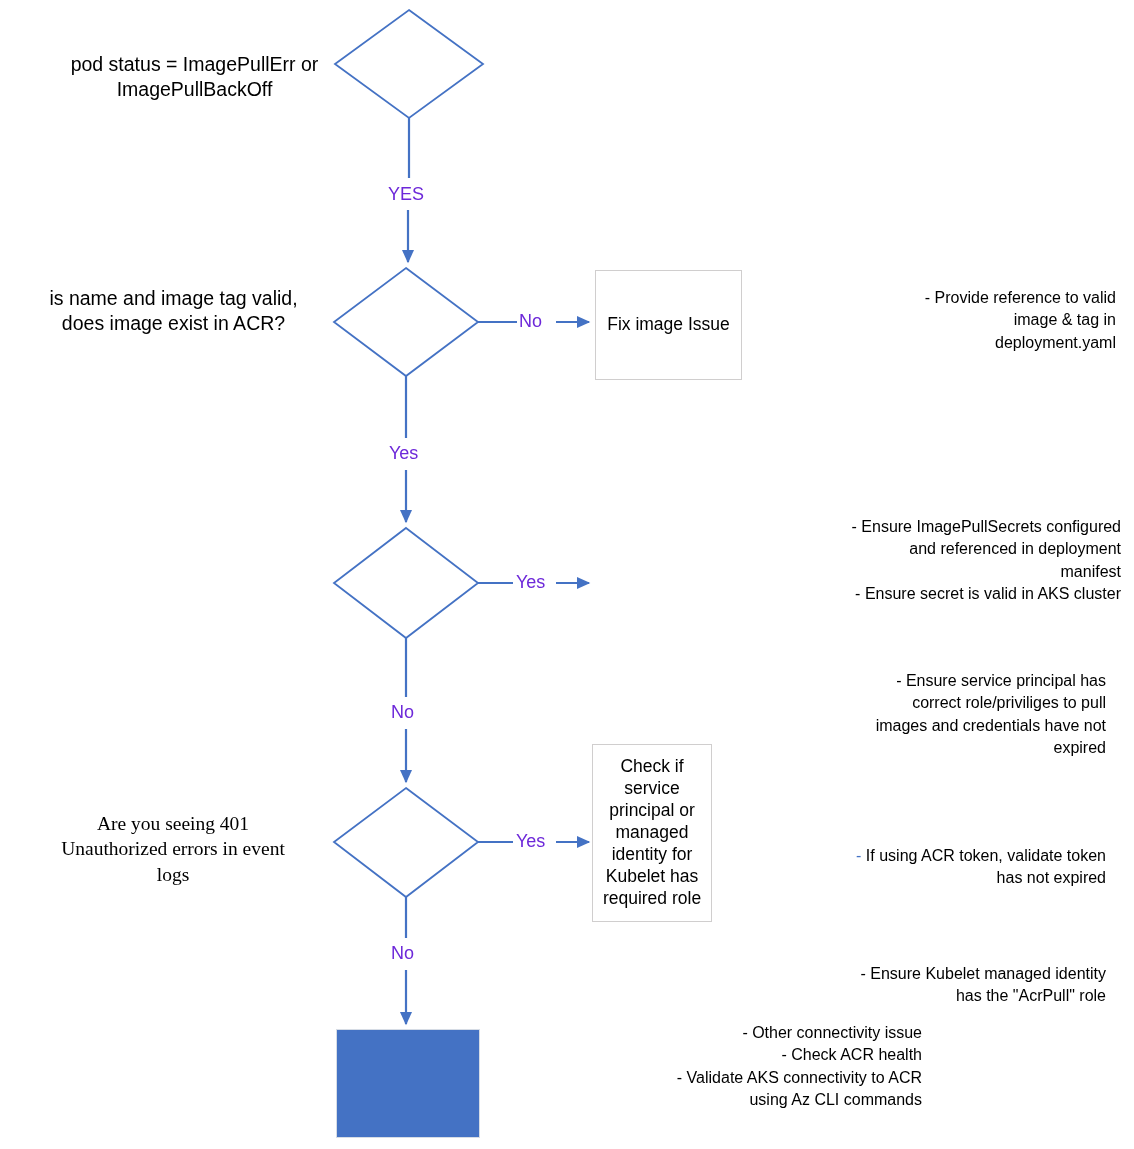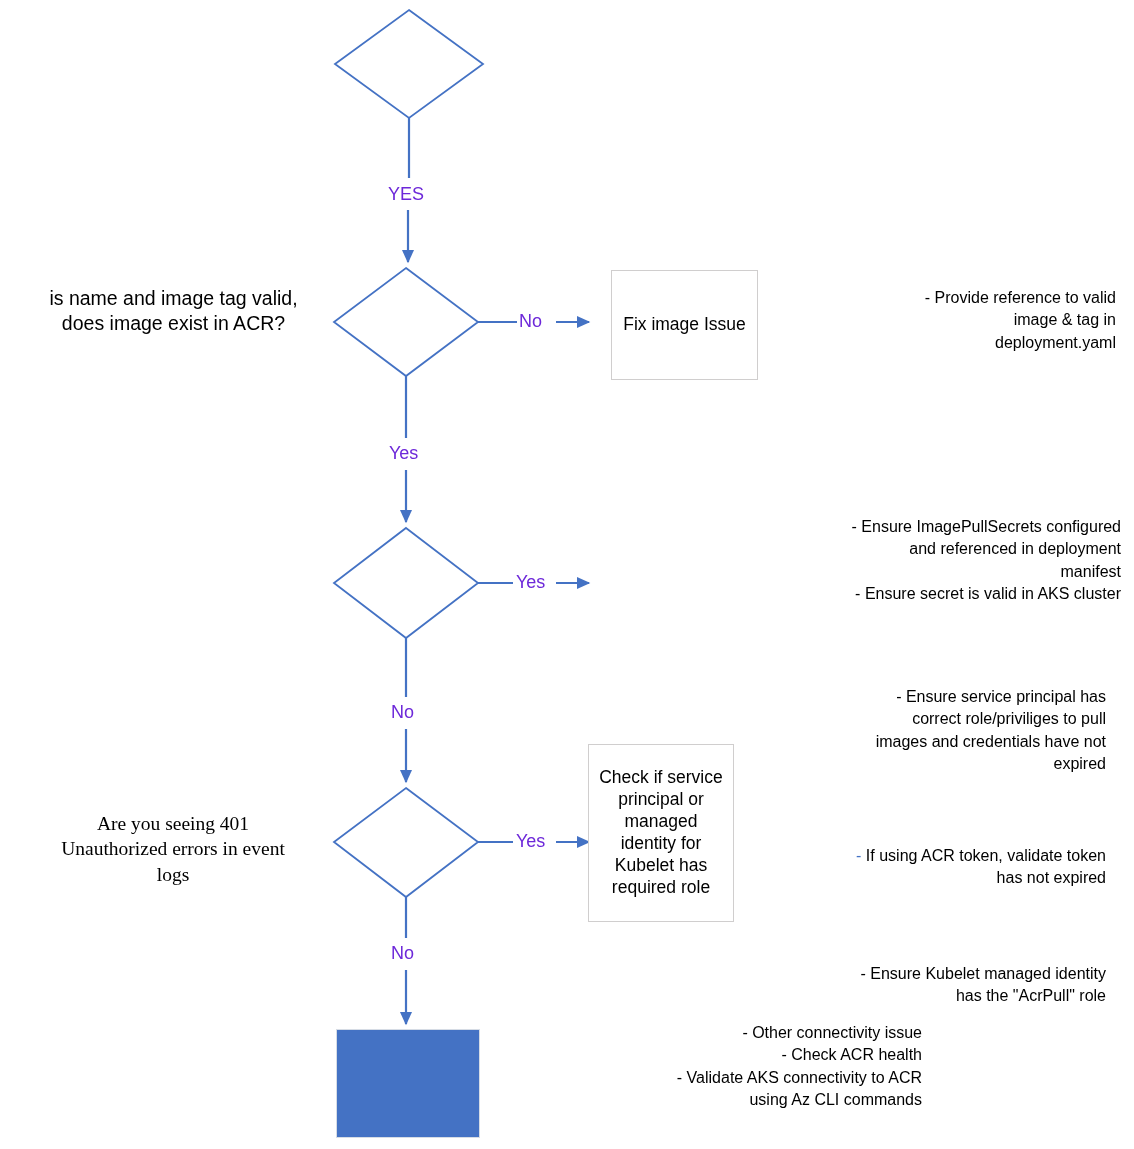--- a/index.html
+++ b/index.html
@@ -37,21 +37,20 @@
     display: flex;
     align-items: center;
     justify-content: center;
     text-align: center;
     font-size: 17.5px;
     line-height: 1.25;
     color: #000000;
     box-sizing: border-box;
     padding: 2px 4px;
     white-space: pre-line;
-    margin-left: 16px;
   }
 
   
   .fillbox {
     position: absolute;
     background: #4472C4;
     border: 1px solid #d6dce5;
     box-sizing: border-box;
   }
 
@@ -118,20 +117,22 @@
     <line x1="406" y1="638" x2="406" y2="697" stroke="#4472C4" stroke-width="2.2"></line>
     <line x1="406" y1="729" x2="406" y2="782" stroke="#4472C4" stroke-width="2.2" marker-end="url(#arrowhead)"></line>
 
     <line x1="478" y1="842" x2="513" y2="842" stroke="#4472C4" stroke-width="2.2"></line>
     <line x1="556" y1="842" x2="589" y2="842" stroke="#4472C4" stroke-width="2.2" marker-end="url(#arrowhead)"></line>
 
     <line x1="406" y1="897" x2="406" y2="938" stroke="#4472C4" stroke-width="2.2"></line>
     <line x1="406" y1="970" x2="406" y2="1024" stroke="#4472C4" stroke-width="2.2" marker-end="url(#arrowhead)"></line>
   </svg>
 
+  <div class="caption" style="left:42px; top:52px; width:305px;">pod status = ImagePullErr or
+ImagePullBackOff</div>
 
   <div class="caption" style="left:20px; top:286px; width:307px;">is name and image tag valid,
 does image exist in ACR?</div>
 
 
   <div class="caption" style="left:28px; top:811px; width:290px;font-family:Liberation Serif, serif;">Are you seeing 401
 Unauthorized errors in event
 logs</div>
 
   <div class="edgelabel" style="left:388px; top:184px;">YES</div>
@@ -144,39 +145,39 @@
 
   <div class="edgelabel" style="left:391px; top:702px;">No</div>
 
   <div class="edgelabel" style="left:516px; top:831px;">Yes</div>
 
   <div class="edgelabel" style="left:391px; top:943px;">No</div>
 
   <div class="procbox" style="left:595px; top:270px; width:147px; height:110px;">Fix image Issue</div>
 
 
-  <div class="procbox" style="left:572px; top:744px; width:146px; height:178px;">Check if service
+  <div class="procbox" style="left:592px; top:744px; width:120px; height:178px;">Check if service
 principal or
 managed
 identity for
 Kubelet has
 required role</div>
 
   <div class="fillbox" style="left:336px; top:1029px; width:144px; height:109px;"></div>
 
   <div class="note" style="left:776px; top:287px; width:340px;">- Provide reference to valid
 image &amp; tag in
 deployment.yaml</div>
 
   <div class="note" style="left:776px; top:516px; width:345px;">- Ensure ImagePullSecrets configured
 and referenced in deployment
 manifest
 - Ensure secret is valid in AKS cluster</div>
 
-  <div class="note" style="left:776px; top:686px; width:330px;">- Ensure service principal has
+  <div class="note" style="left:776px; top:670px; width:330px;">- Ensure service principal has
 correct role/priviliges to pull
 images and credentials have not
 expired</div>
 
   <div class="note" style="left:776px; top:845px; width:330px;"><span class="bluedash">-</span><span> If using ACR token, validate token
 has not expired</span></div>
 
   <div class="note" style="left:776px; top:926px; width:330px;margin-top:37px;">- Ensure Kubelet managed identity
 has the "AcrPull" role</div>
 

